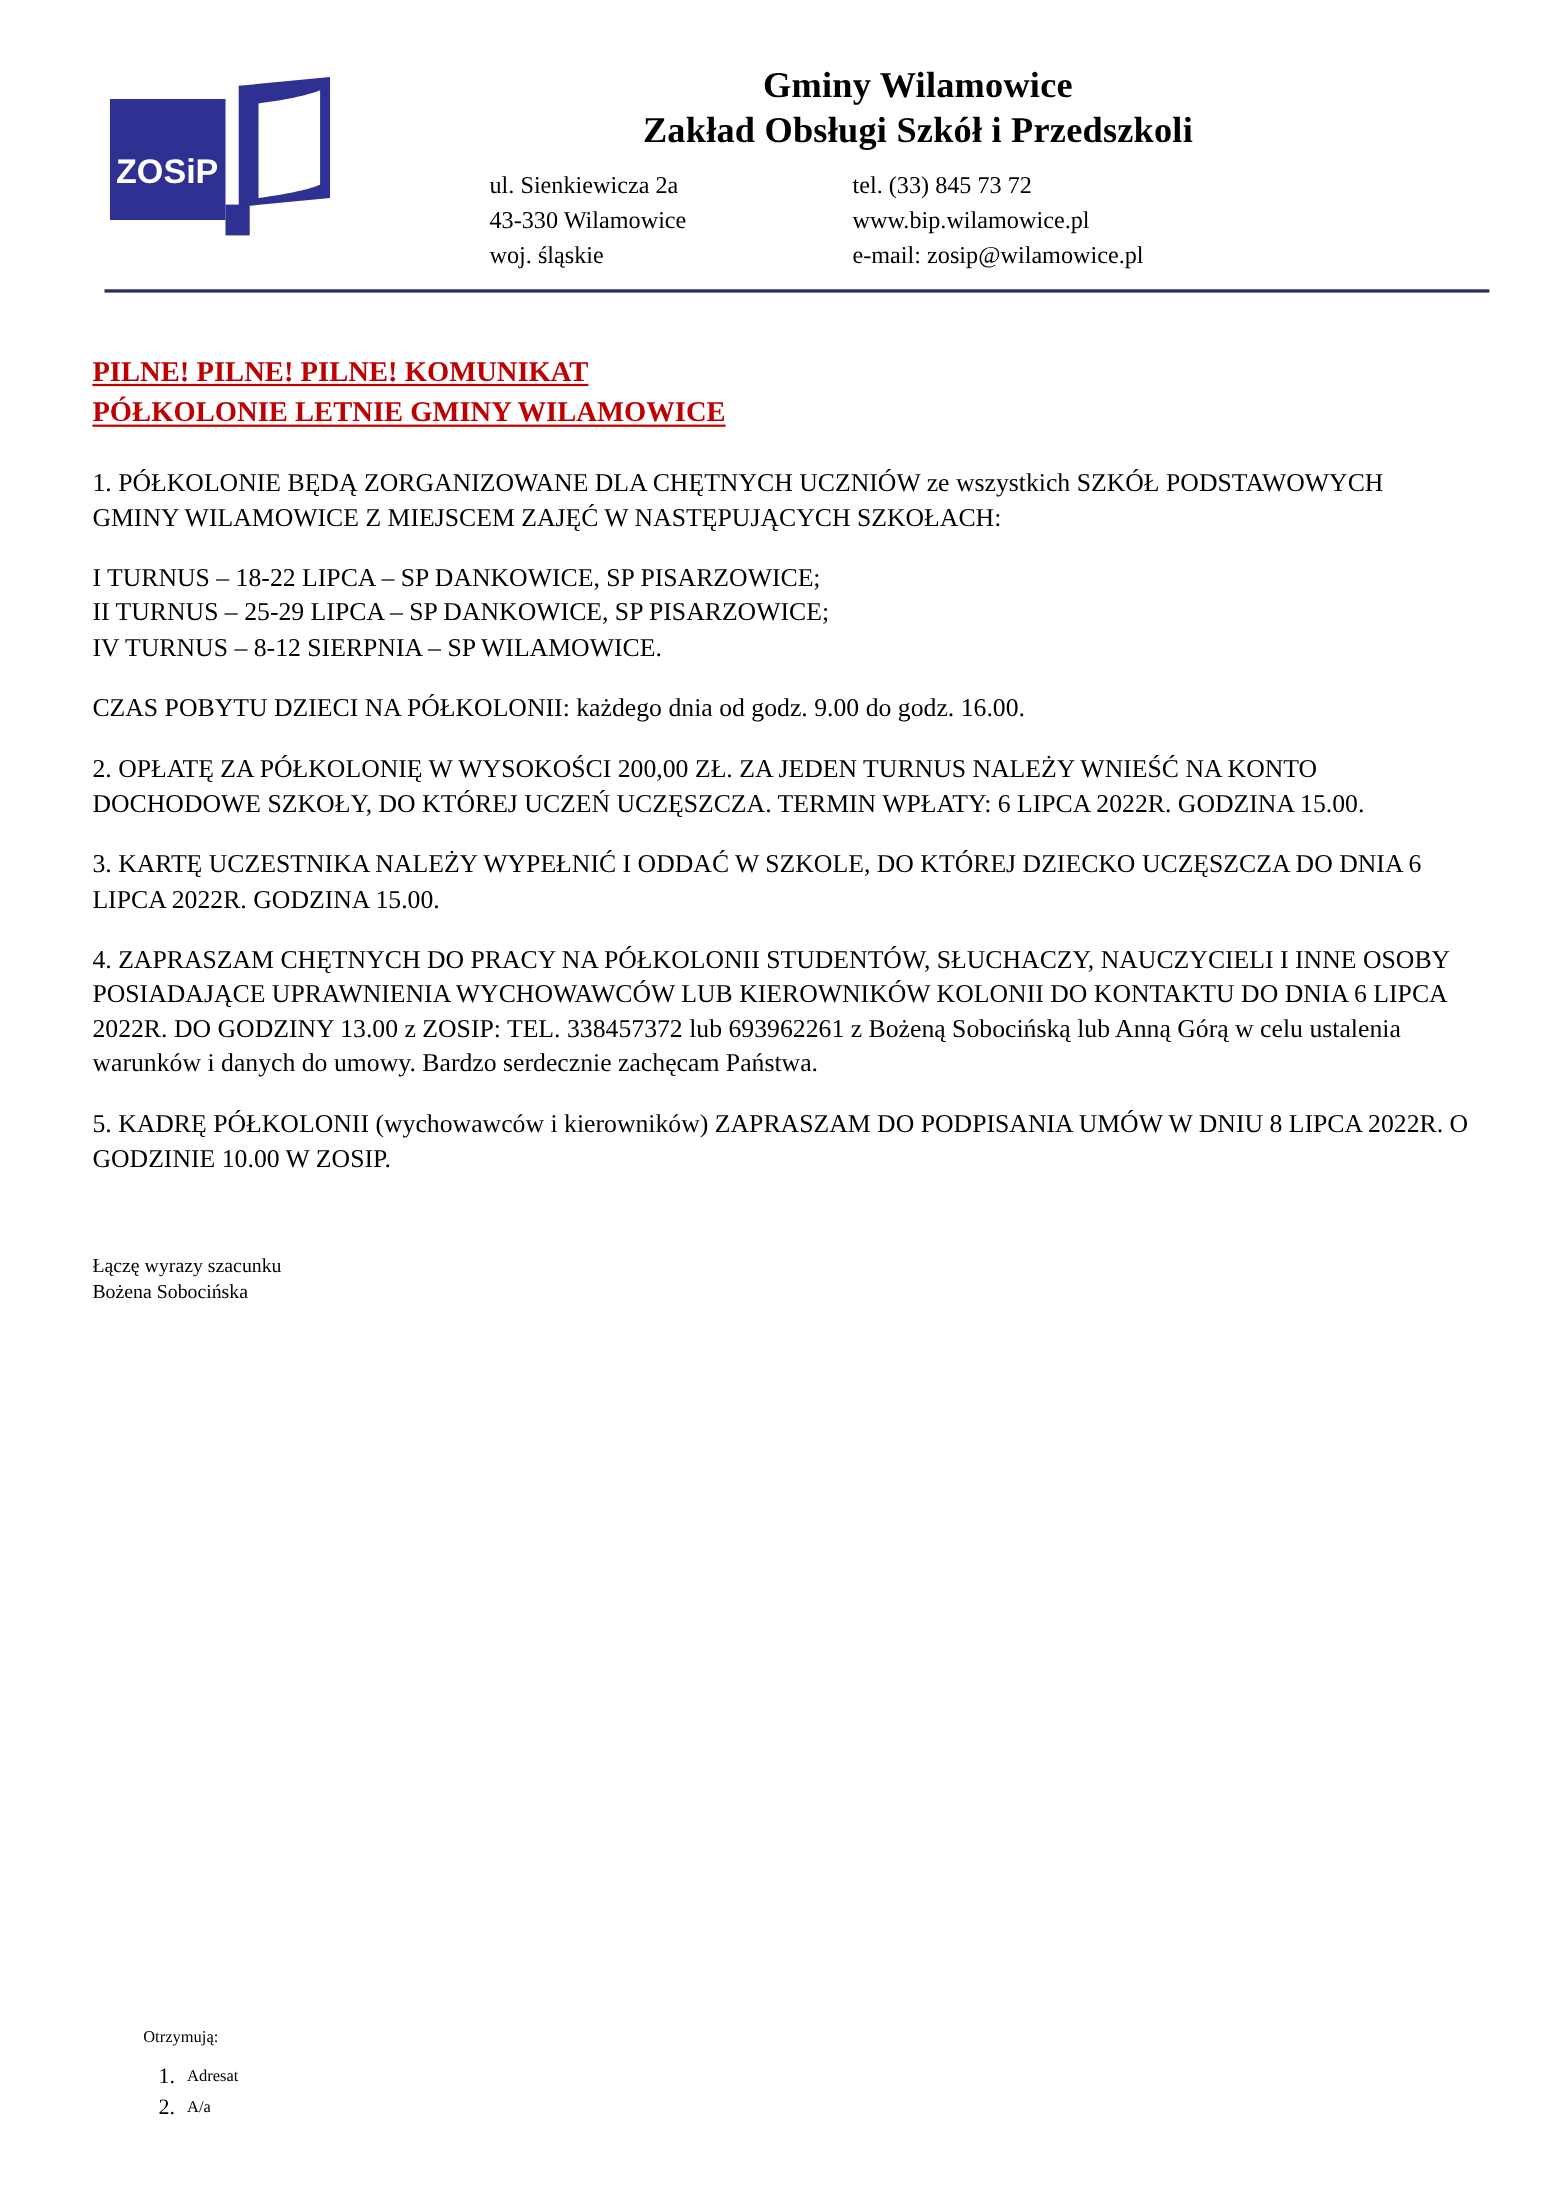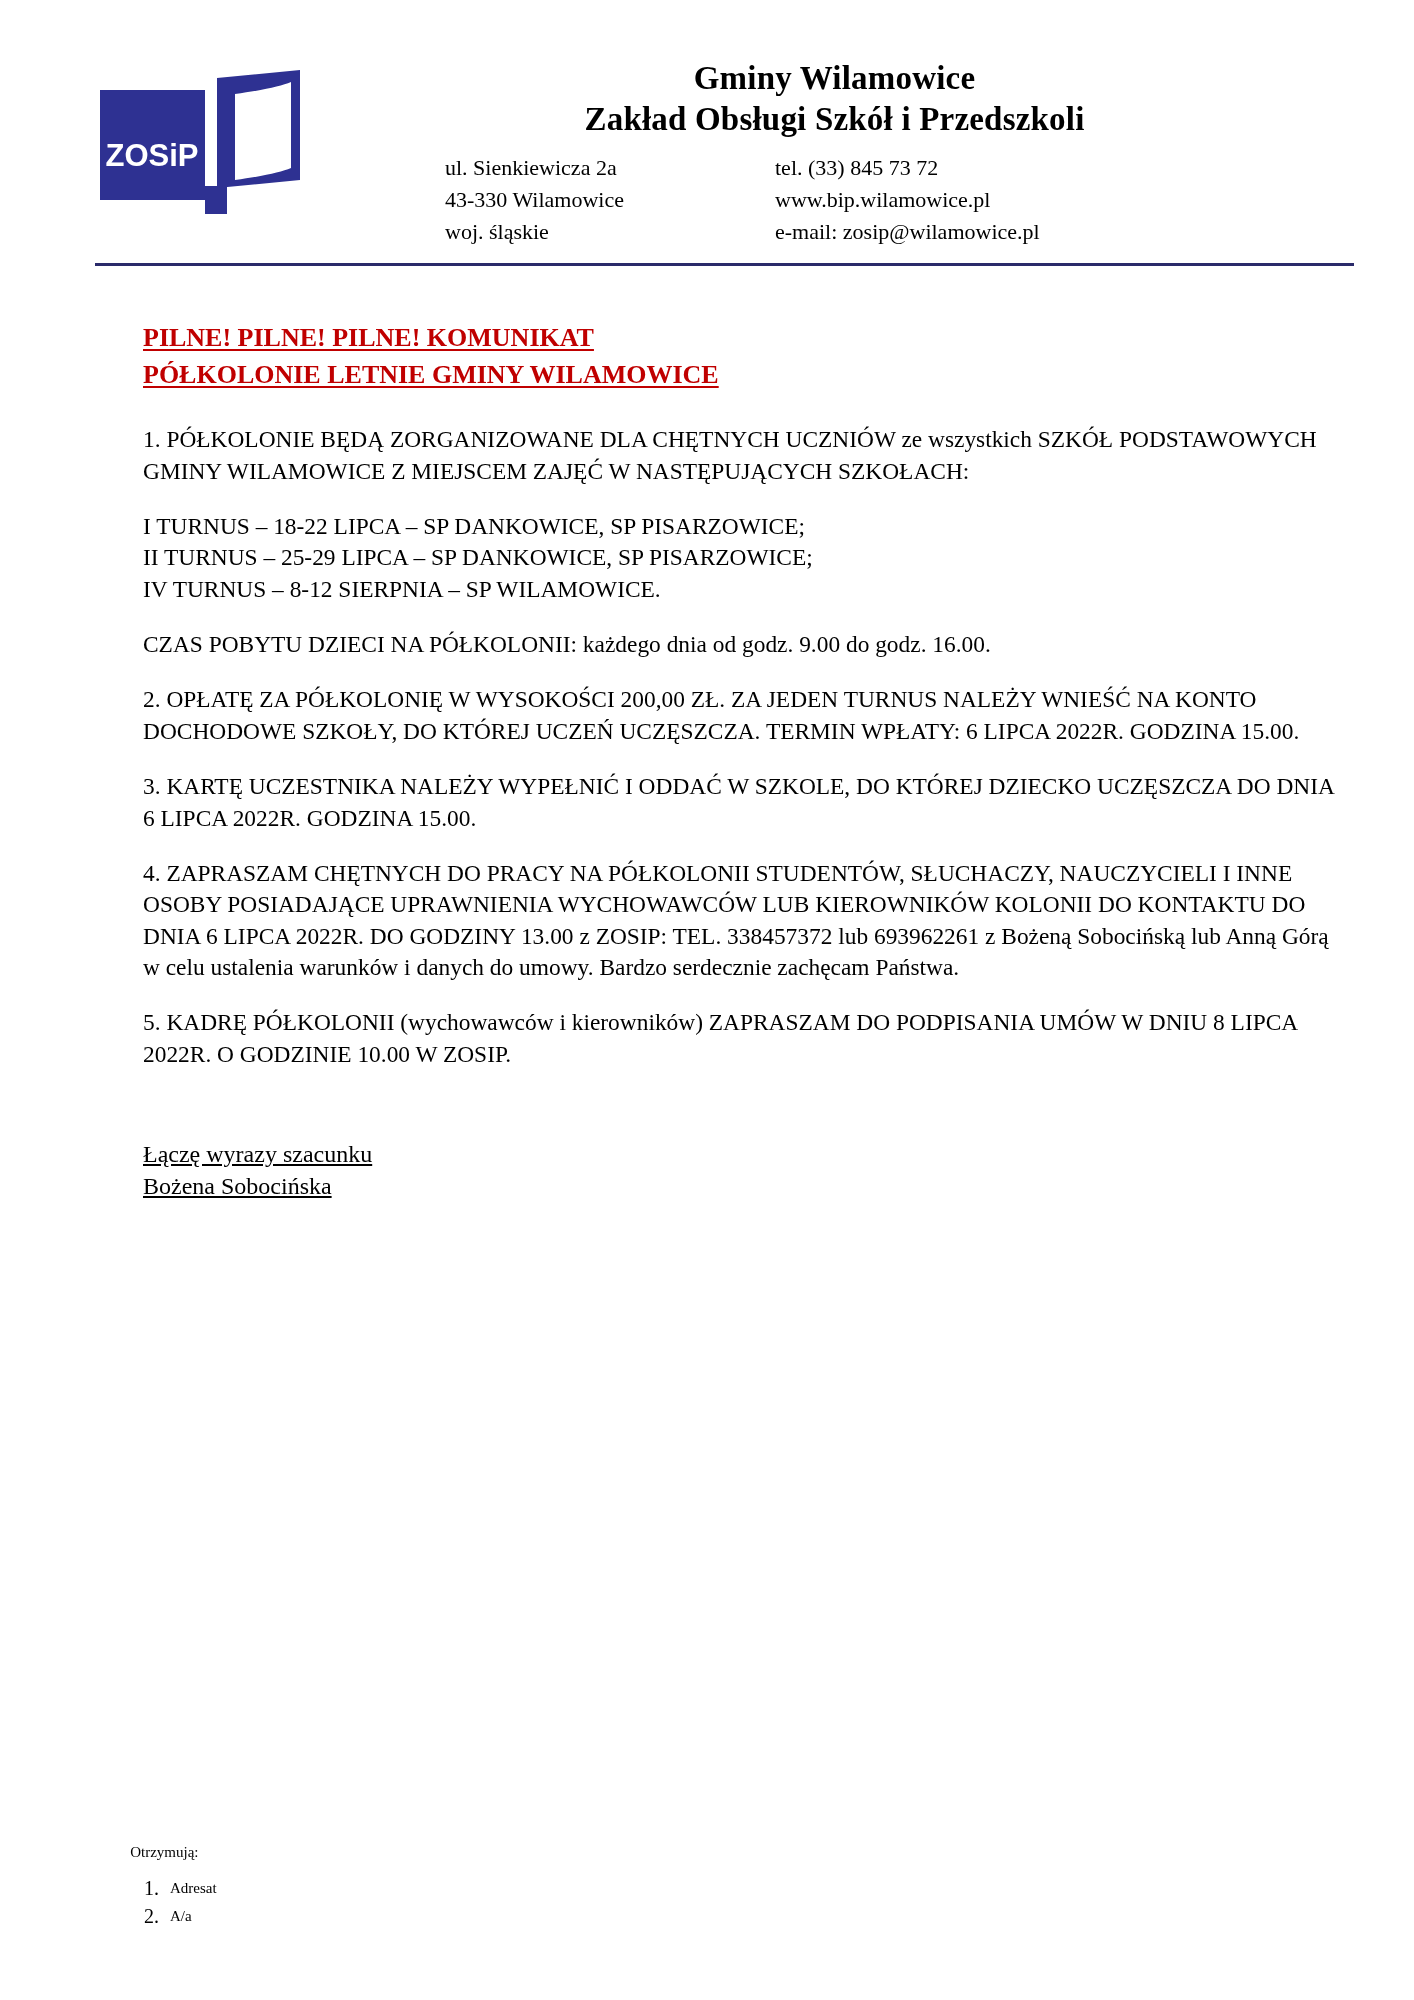--- a/index.html
+++ b/index.html
@@ -71,23 +71,22 @@
     flex: 1 1 auto;
   }
   .rule {
     height: 3px;
     background: #2a2a6a;
     margin: 16px 60px 0 95px;
   }
 
   
   .content {
-    padding: 54px 75px 0 112px;
+    padding: 54px 75px 0 84px;
     box-sizing: border-box;
-    margin-left: 31px;
   }
   .headline {
     color: #c00000;
     font-weight: bold;
     font-size: 26px;
     line-height: 1.42;
     text-decoration: underline;
     text-underline-offset: 3px;
     margin: 0 0 30px 0;
     display: inline-block;
@@ -102,23 +101,22 @@
   }
   .turnus-block {
     font-size: 23.4px;
     line-height: 1.34;
     margin: 0 0 24px 0;
   }
   .turnus-block div { white-space: nowrap; }
 
   .sign-block {
     margin-top: 68px;
-    font-size: 24px;
+    font-size: 18px;
     line-height: 1.34;
-    text-decoration: underline;
   }
 
   
   .footer {
     position: absolute;
     left: 105px;
     bottom: 58px;
     font-size: 15px;
     line-height: 1.3;
   }

